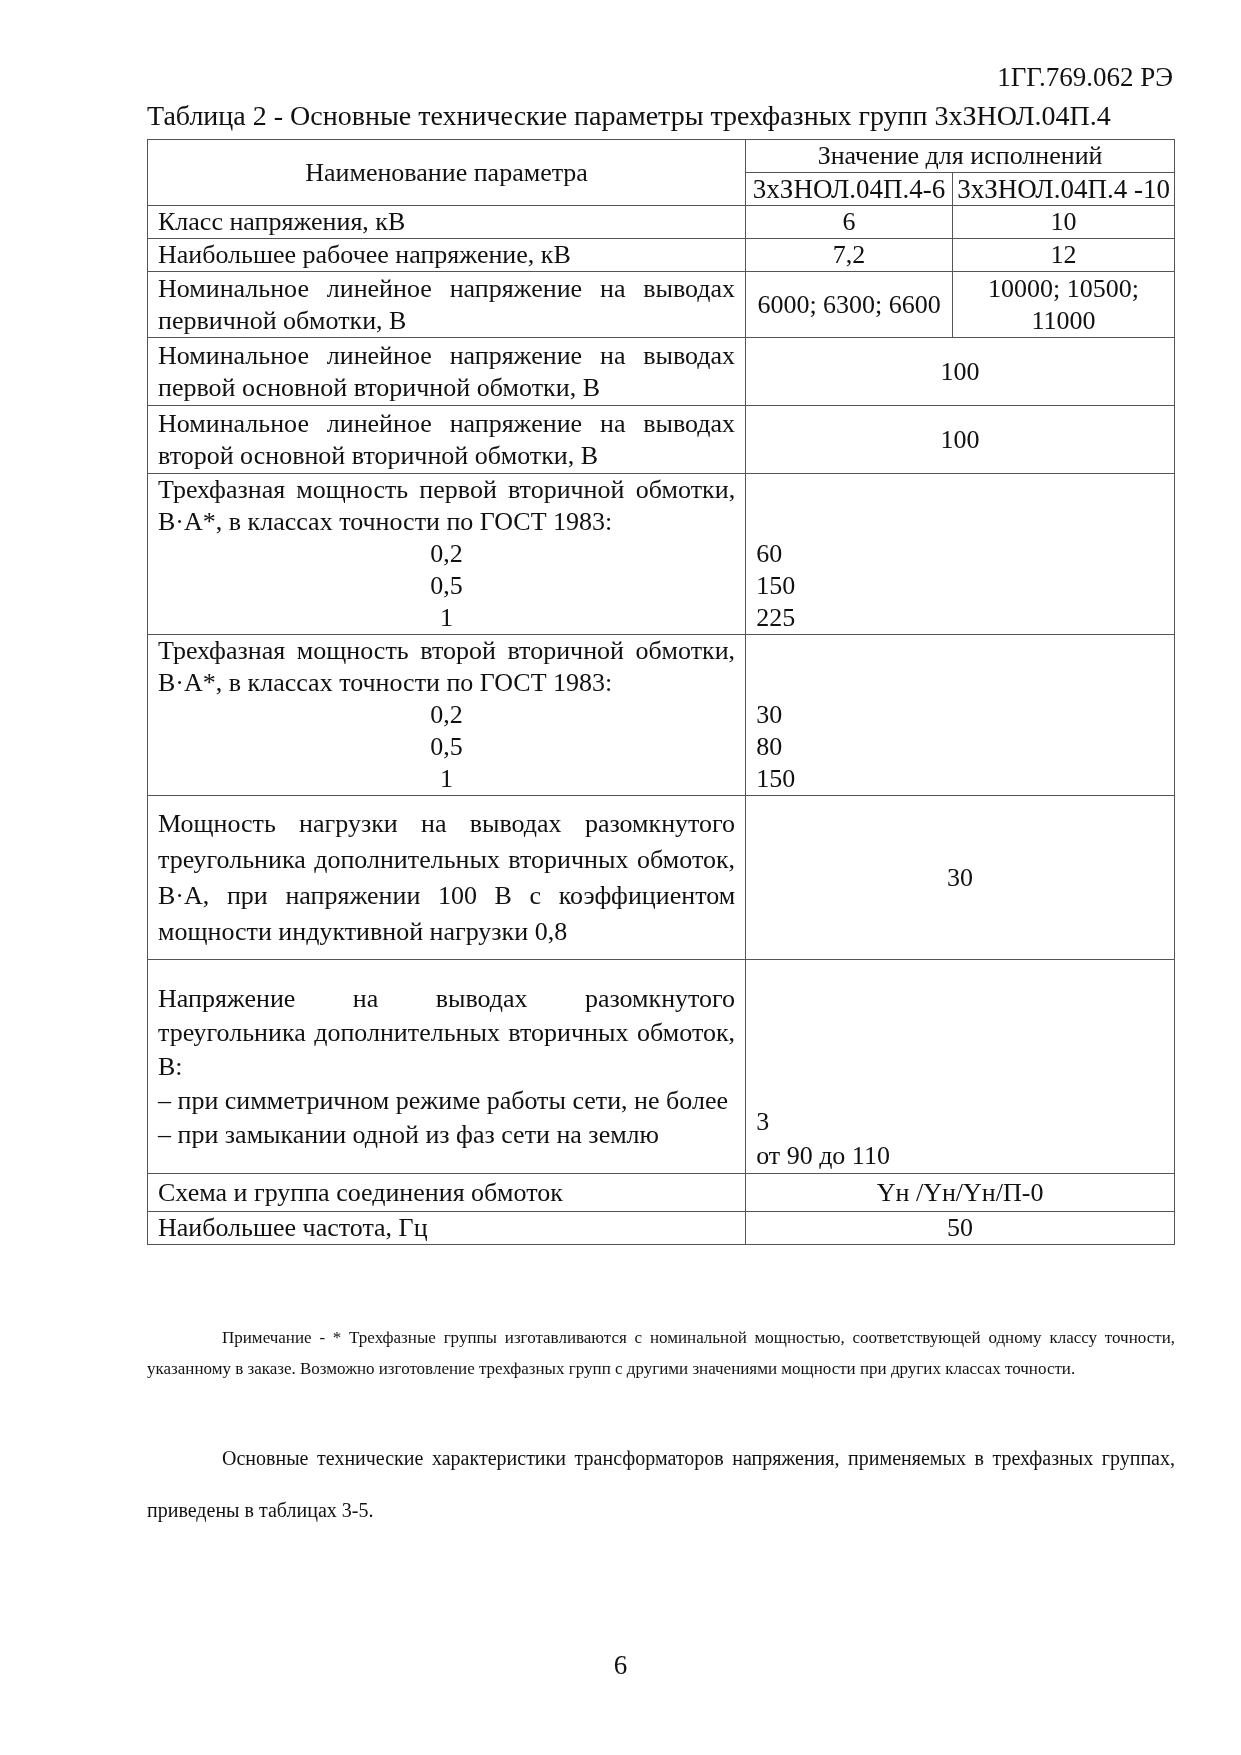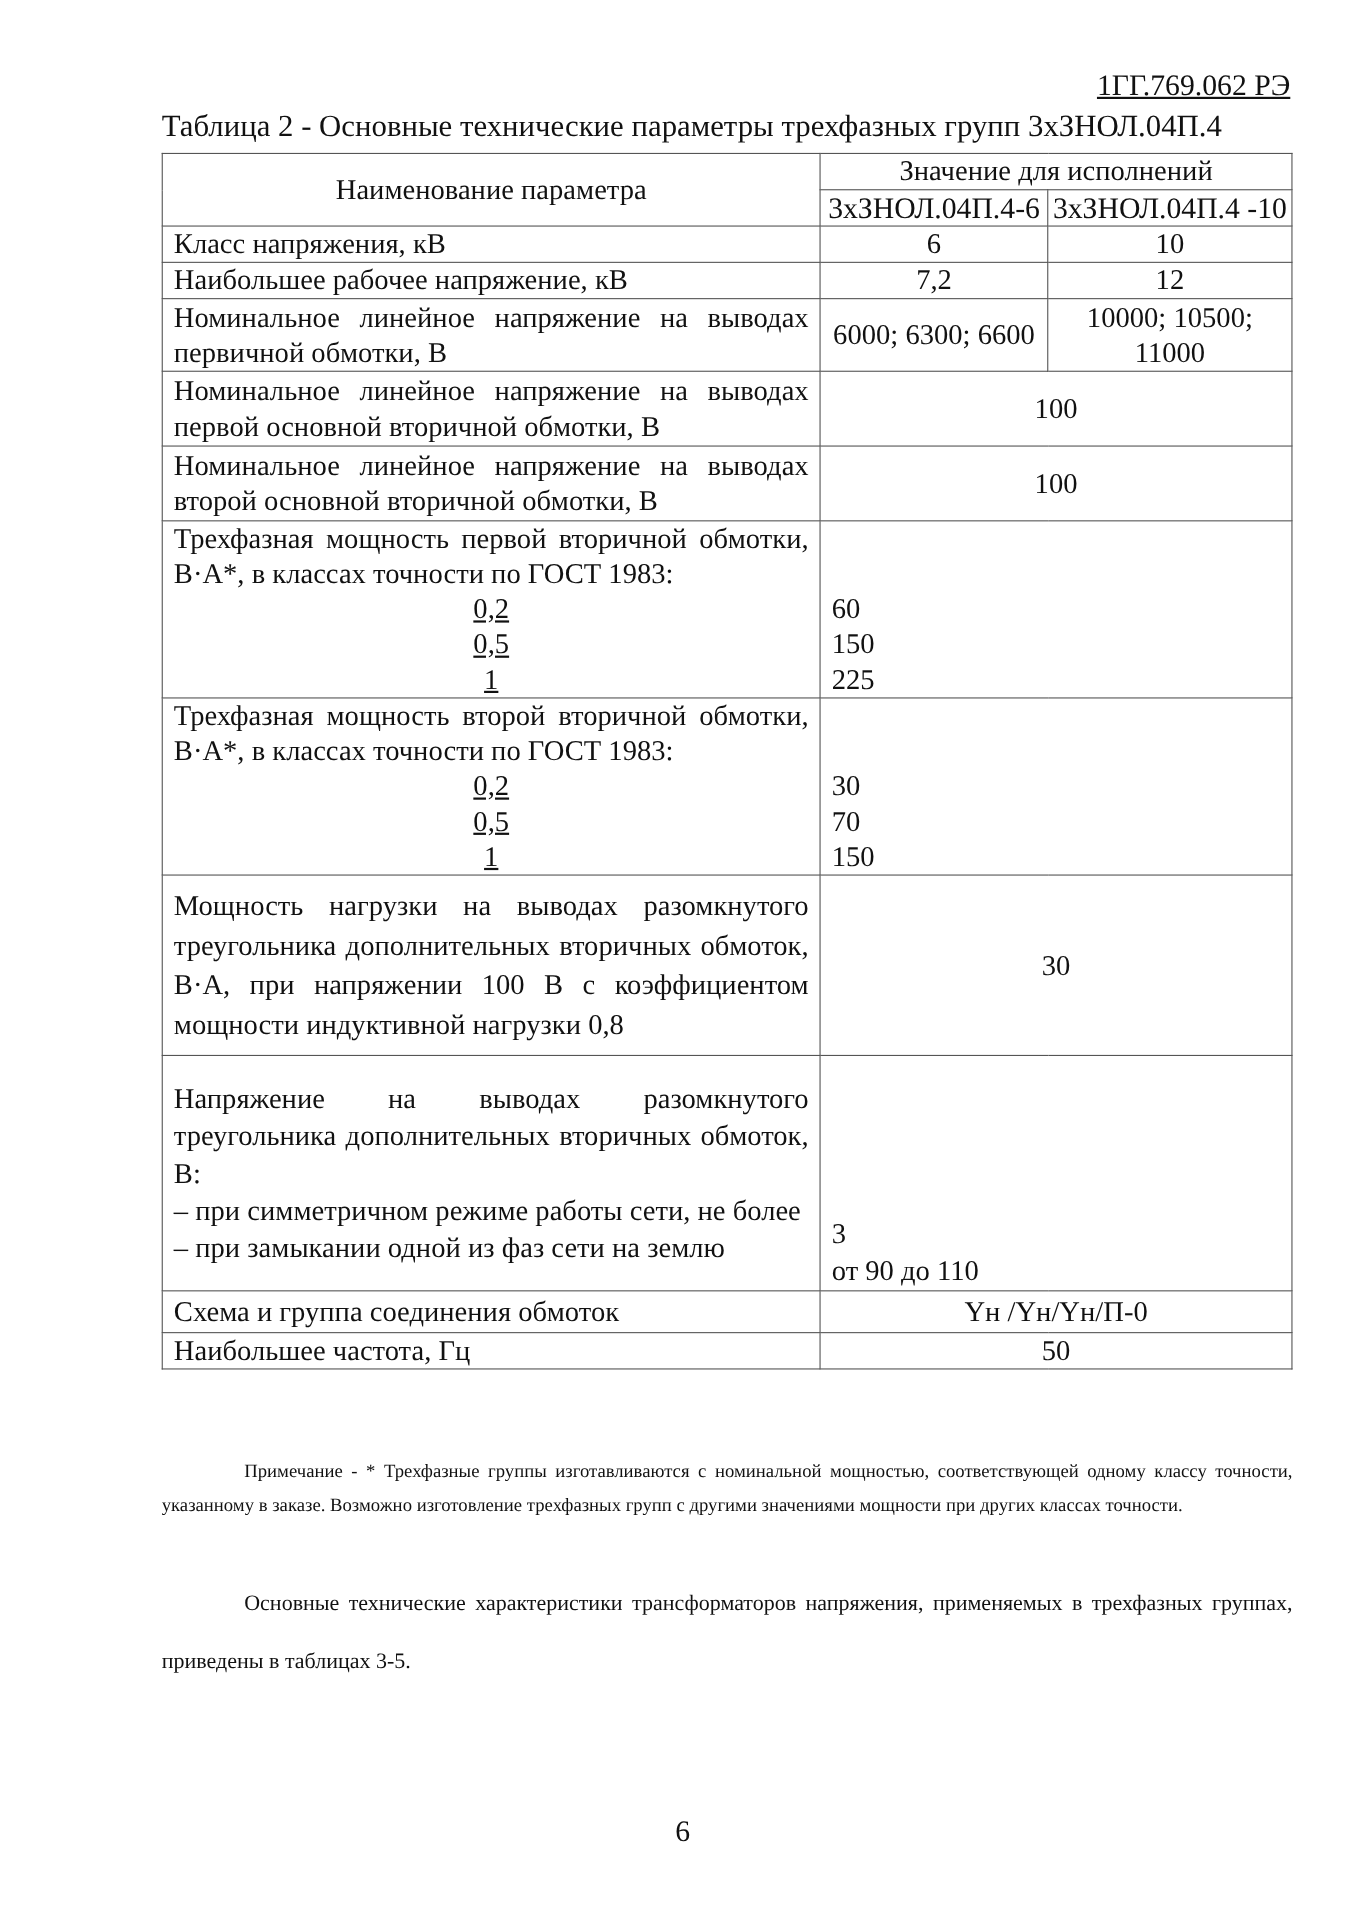--- a/index.html
+++ b/index.html
@@ -1,25 +1,25 @@
 <!DOCTYPE html>
 <html><head>
 <meta charset="utf-8">
 <style>
   html,body{margin:0;padding:0;background:#fff;}
   body{width:1241px;height:1755px;position:relative;font-family:"Liberation Serif","DejaVu Serif",serif;color:#111;overflow:hidden;}
-  .docnum{position:absolute;top:62px;right:68px;font-size:27px;text-decoration:underline;}
+  .docnum{position:absolute;top:62px;right:68px;font-size:27px;}
   .caption{position:absolute;top:100px;left:147px;font-size:28px;white-space:nowrap;}
   table{position:absolute;top:139px;left:147px;width:1028px;border-collapse:collapse;font-size:26px;line-height:32px;}
   td{border:1.5px solid #555;padding:0 10px;vertical-align:middle;}
   td.c{text-align:center;}
   td.pname{text-align:justify;}
   .hdr td{height:32px;}
   .hdr td.small{font-size:27px;padding:0 4px;}
-  .sub{display:block;text-align:center;text-decoration:underline;}
+  .sub{display:block;text-align:center;}
   .vals{display:block;text-align:left;}
   .indent{display:block;padding-left:32px;text-indent:-32px;font-family:Liberation Serif, serif;}
   .note{position:absolute;top:1322px;left:147px;width:1028px;font-size:17px;line-height:31px;text-align:justify;text-indent:75px;}
   .para{position:absolute;top:1432px;left:147px;width:1028px;font-size:20px;line-height:52px;text-align:justify;text-indent:75px;}
   .pagenum{position:absolute;top:1650px;left:0;width:1241px;text-align:center;font-size:27px;}
 </style>
 </head>
 <body>
 
 <div class="docnum">1ГГ.769.062 РЭ</div>
@@ -78,21 +78,21 @@
   </tr>
   <tr>
     <td class="pname">
       <span>Трехфазная мощность второй вторичной обмотки, В·А*, в классах точности по ГОСТ 1983:</span>
       <span class="sub">0,2</span>
       <span class="sub">0,5</span>
       <span class="sub">1</span>
     </td>
     <td colspan="2" class="c" style="vertical-align:bottom">
       <span class="vals">30</span>
-      <span class="vals">70</span>
+      <span class="vals">80</span>
       <span class="vals">150</span>
     </td>
   </tr>
   <tr style="height:164px">
     <td class="pname" style="line-height:36px">Мощность нагрузки на выводах разомкнутого треугольника дополнительных вторичных обмоток, В·А, при напряжении 100 В с коэффициентом мощности индуктивной нагрузки 0,8</td>
     <td colspan="2" class="c">30</td>
   </tr>
   <tr style="height:214px">
     <td class="pname" style="line-height:34px">
       <span>Напряжение на выводах разомкнутого треугольника дополнительных вторичных обмоток, В:</span>

